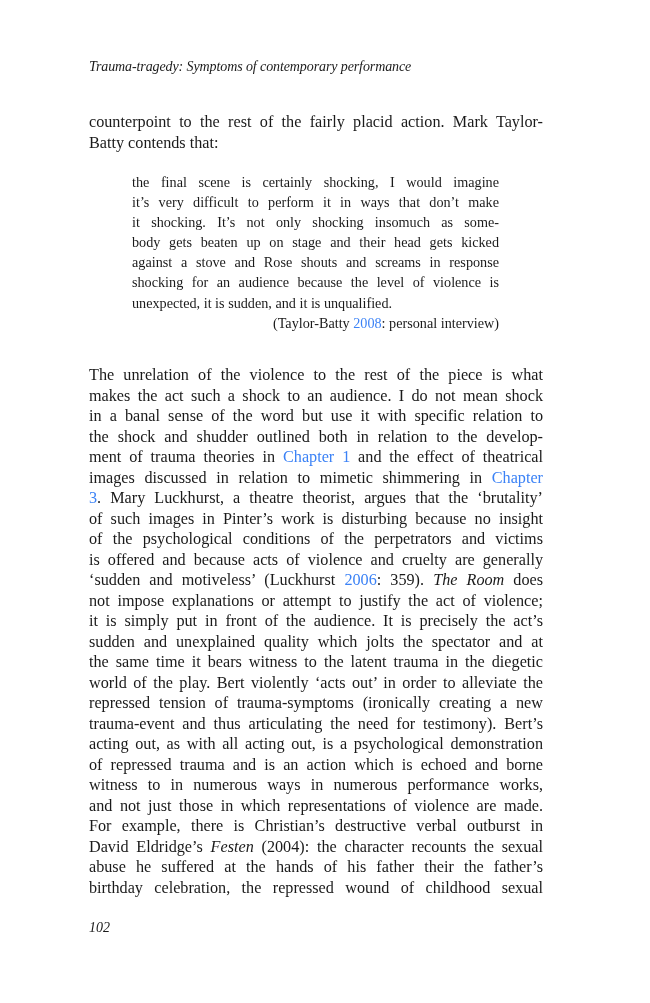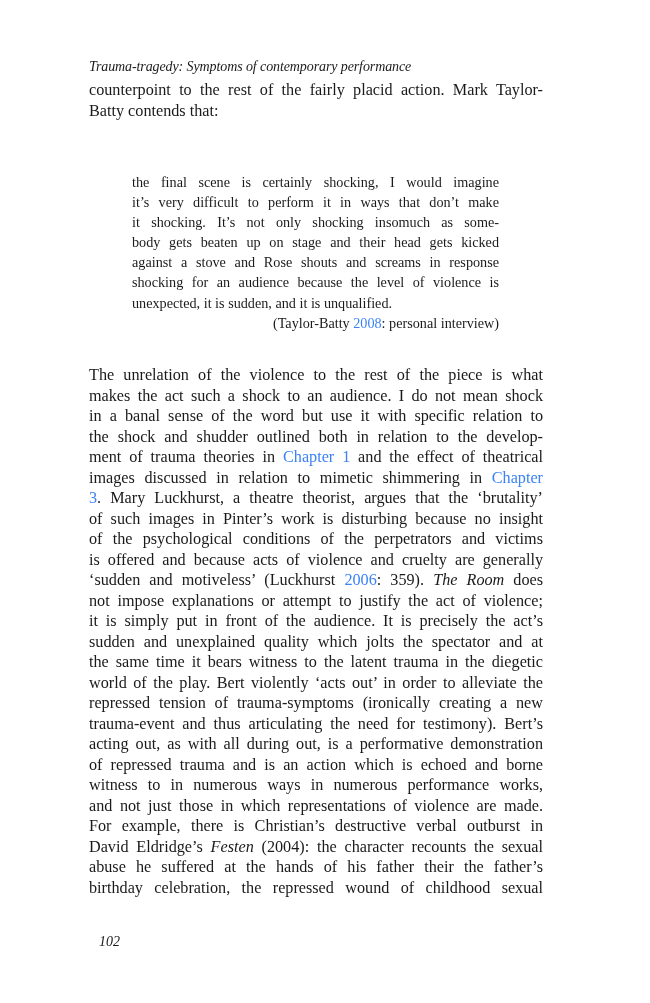--- a/index.html
+++ b/index.html
@@ -2,28 +2,28 @@
 <html><head>
   <meta charset="utf-8">
   <style>
     html, body { margin: 0; padding: 0; background: #ffffff; }
     body { width: 650px; height: 1003px; position: relative; overflow: hidden;
            font-family: "Liberation Serif", "DejaVu Serif", serif; color: #1a1a1a; }
     .running-head { position: absolute; left: 89px; top: 59px; font-size: 14px; font-style: italic; letter-spacing: -0.1px; }
     .para { position: absolute; left: 89px; width: 454px; font-size: 16.2px; line-height: 20.5px; text-align: justify; }
     .para .line { display: block; text-align: justify; text-align-last: justify; white-space: nowrap; height: 20.5px; }
     .para .line.last { text-align-last: left; }
-    .intro { top: 80px; font-family: Liberation Serif, serif; }
+    .intro { top: 112px; font-family: Liberation Serif, serif; }
     .quote { position: absolute; left: 132px; width: 367px; top: 172px; font-size: 14.2px; line-height: 20.1px; }
     .quote .line { display: block; text-align: justify; text-align-last: justify; white-space: nowrap; height: 20.1px; }
     .quote .line.last { text-align-last: left; }
     .quote .cite { display: block; text-align: right; height: 20.1px; }
     .body-para { top: 365px; }
     .link { color: #3b82f6; text-decoration: none; }
-    .folio { position: absolute; left: 99px; top: 920px; font-size: 14px; font-style: italic; margin-top: 14px; }
+    .folio { position: absolute; left: 89px; top: 920px; font-size: 14px; font-style: italic; }
   </style>
 </head>
 <body>
 
 <div class="running-head">Trauma-tragedy: Symptoms of contemporary performance</div>
 
 <div class="para intro">
   <span class="line">counterpoint to the rest of the fairly placid action. Mark Taylor-</span>
   <span class="line last">Batty contends that:</span>
 </div>
@@ -51,21 +51,21 @@
   <span class="line">of the psychological conditions of the perpetrators and victims</span>
   <span class="line">is offered and because acts of violence and cruelty are generally</span>
   <span class="line"><span>‘sudden and motiveless’ (Luckhurst </span><a class="link">2006</a><span>: 359). </span><em>The Room</em><span> does</span></span>
   <span class="line">not impose explanations or attempt to justify the act of violence;</span>
   <span class="line">it is simply put in front of the audience. It is precisely the act’s</span>
   <span class="line">sudden and unexplained quality which jolts the spectator and at</span>
   <span class="line">the same time it bears witness to the latent trauma in the diegetic</span>
   <span class="line">world of the play. Bert violently ‘acts out’ in order to alleviate the</span>
   <span class="line">repressed tension of trauma-symptoms (ironically creating a new</span>
   <span class="line">trauma-event and thus articulating the need for testimony). Bert’s</span>
-  <span class="line">acting out, as with all during out, is a performative demonstration</span>
+  <span class="line">acting out, as with all acting out, is a psychological demonstration</span>
   <span class="line">of repressed trauma and is an action which is echoed and borne</span>
   <span class="line">witness to in numerous ways in numerous performance works,</span>
   <span class="line">and not just those in which representations of violence are made.</span>
   <span class="line">For example, there is Christian’s destructive verbal outburst in</span>
   <span class="line"><span>David Eldridge’s </span><em>Festen</em><span> (2004): the character recounts the sexual</span></span>
   <span class="line">abuse he suffered at the hands of his father their the father’s</span>
   <span class="line">birthday celebration, the repressed wound of childhood sexual</span>
 </div>
 
 <div class="folio">102</div>

